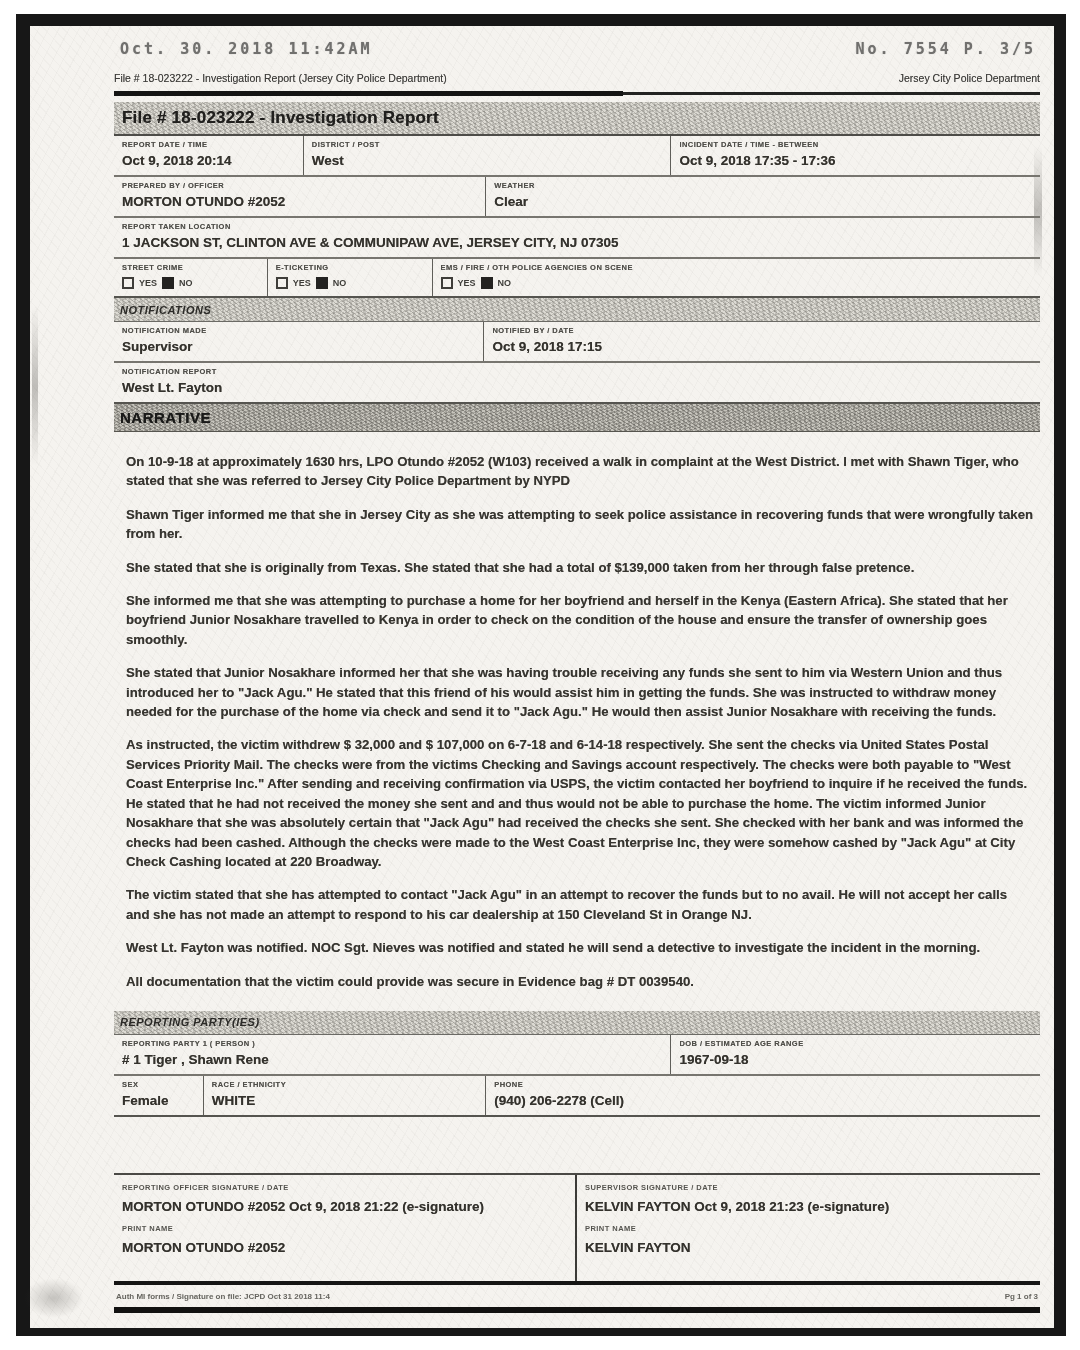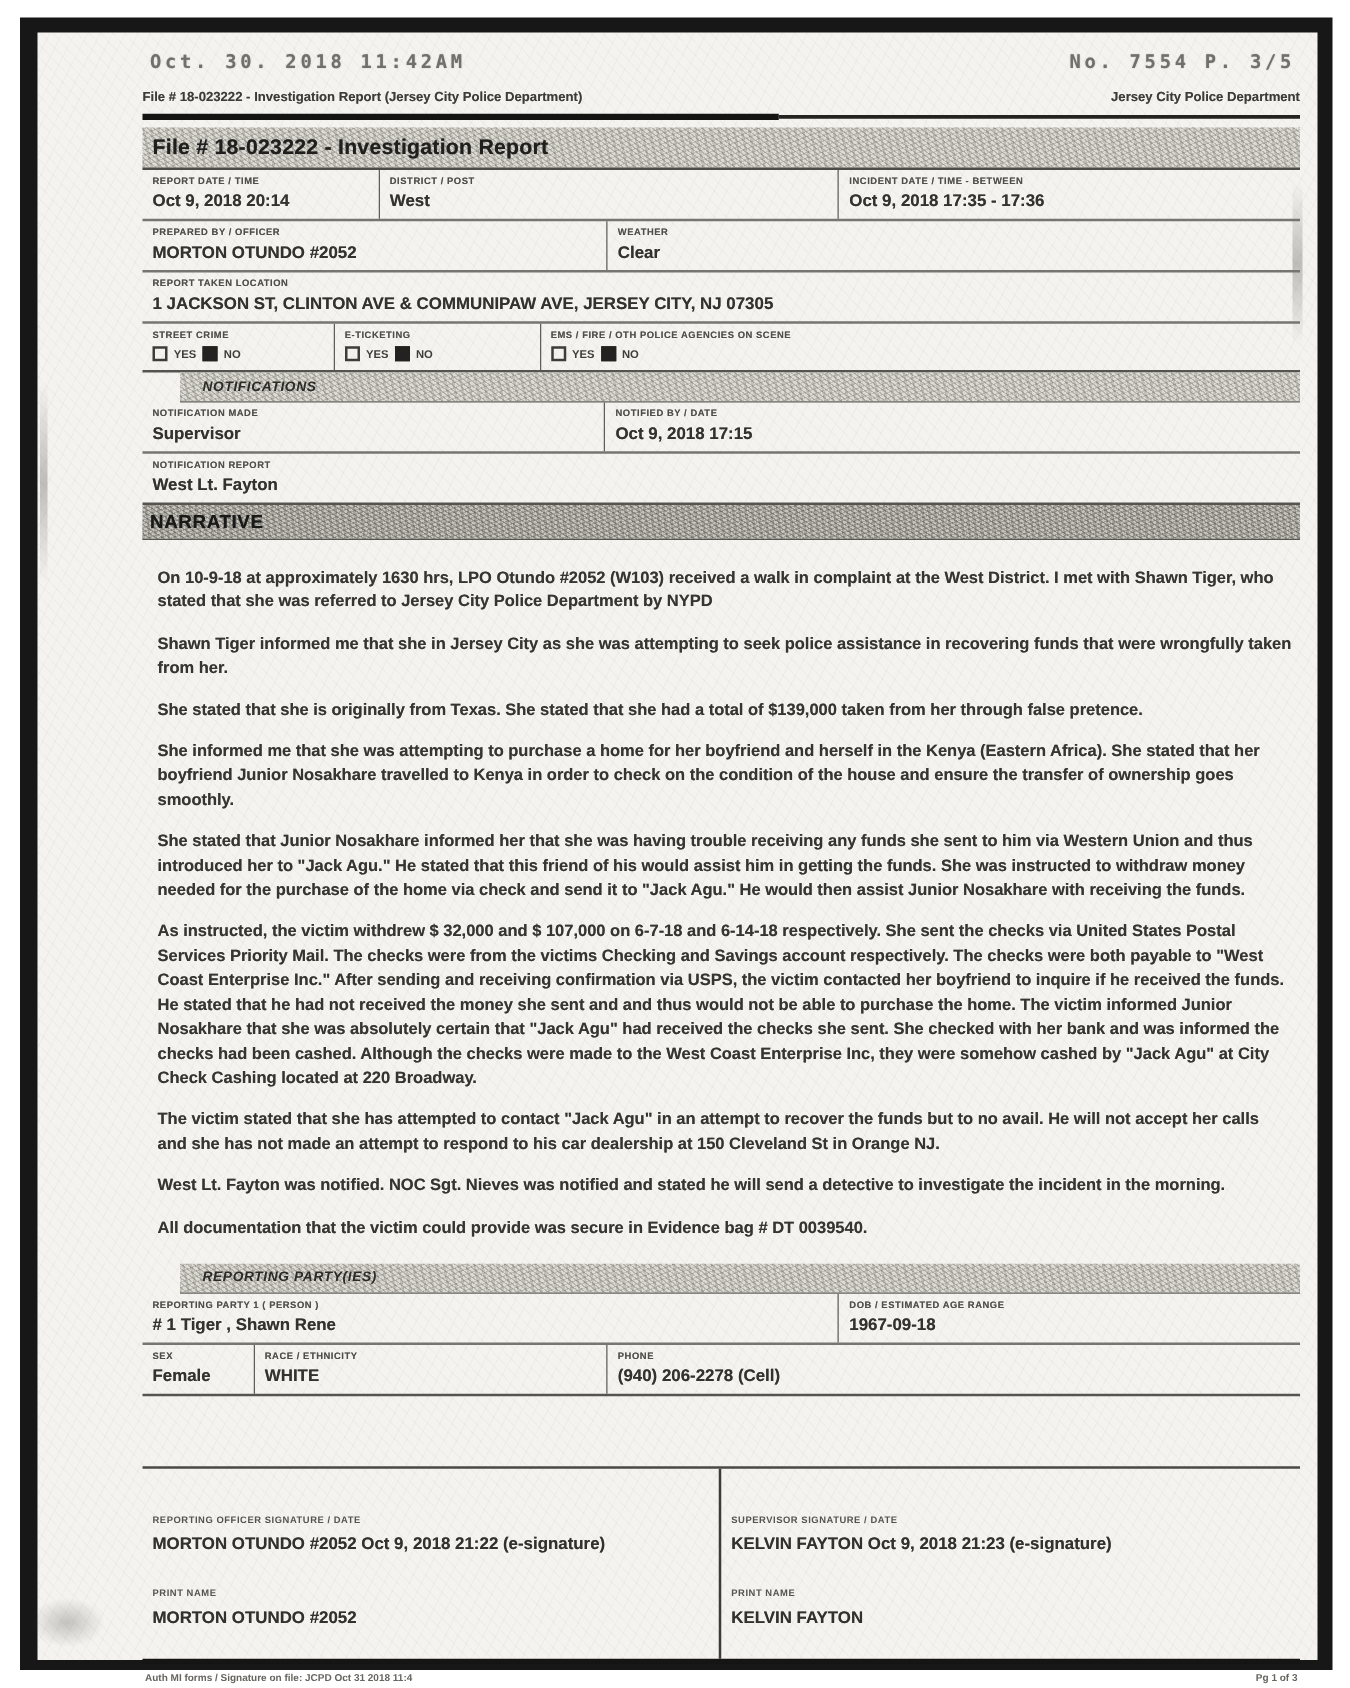--- a/index.html
+++ b/index.html
@@ -14,21 +14,21 @@
              repeating-linear-gradient(-63deg, rgba(100,98,90,.04) 0 1px, transparent 1px 9px);
   }
   .content { position:absolute; left:84px; right:14px; top:8px; bottom:6px; }
 
   
   .faxline { display:flex; justify-content:space-between; align-items:baseline;
              font-family:"DejaVu Sans Mono", monospace; font-size:15px; font-weight:700;
              color:#5a5a58; letter-spacing:3px; margin:6px 4px 0 6px; opacity:.85;
              text-shadow:0 0 1px rgba(90,90,90,.6); }
   .hdrline { display:flex; justify-content:space-between; align-items:baseline;
-             font-size:10.5px; font-weight:700; color:#3d3c39; margin-top:14px;
+             font-size:10.5px; font-weight:400; color:#3d3c39; margin-top:14px;
              padding-bottom:7px; text-shadow:0 0 .5px rgba(60,60,60,.55); }
   .rule { display:flex; }
   .rule .seg1 { width:55%; height:5px; background:#141413; }
   .rule .seg2 { width:45%; height:3px; background:#232321; margin-top:1px; }
 
   
   .noisy { background-color:#dcdad3;
            background-image:
              repeating-linear-gradient(37deg, rgba(92,90,84,.30) 0 1px, transparent 1px 3px),
              repeating-linear-gradient(-21deg, rgba(118,115,108,.25) 0 1px, transparent 1px 4px),
@@ -57,37 +57,37 @@
   .ca { width:16.6%; } .cb2 { width:17.8%; } .cc { width:65.6%; }
   .ra { width:9.7%; } .rb { width:30.5%; } .rc { width:59.8%; }
   .na { width:40%; } .nb { width:60%; }
   .da { width:60.2%; } .db { width:39.8%; }
 
   .cbline { margin-top:5px; display:flex; align-items:center; gap:5px;
             font-size:9px; font-weight:700; color:#3e3d39; }
   .box { width:12px; height:12px; border:2px solid #3e3d39; background:transparent; }
   .box.filled { background:#232220; border-color:#232220; }
 
-  .sectionstrip { height:24px; display:flex; align-items:center; padding-left:18px;
+  .sectionstrip { height:24px; display:flex; align-items:center; padding-left:6px;
                   font-size:11px; font-weight:700; font-style:italic; color:#2b2a27;
-                  border-bottom:1px solid #6b6a65; letter-spacing:.5px;margin-left:30px; }
+                  border-bottom:1px solid #6b6a65; letter-spacing:.5px; }
   .narrstrip { height:28px; display:flex; align-items:center; padding-left:6px;
                font-size:15px; font-weight:700; color:#191918; letter-spacing:.5px;
                border-bottom:1px solid #56554f; text-shadow:0 0 .6px rgba(30,30,28,.8); }
 
   .narrative { padding:20px 6px 6px 12px; }
   .narrative p { font-size:13.2px; line-height:1.47; font-weight:600; color:#373530;
                  margin-bottom:14px; text-shadow:0 0 .5px rgba(55,53,48,.6); }
 
   
   .sigblock { margin-top:56px; display:flex; border-top:2px solid #4a4945;
               border-bottom:4px solid #151514; }
   .sigcol { width:50%; padding:8px 10px 10px 8px; }
   .sigcol.first { border-right:2px solid #3c3b38; }
-  .siglabel { font-size:7.5px; font-weight:700; color:#54534e; letter-spacing:.45px;margin-top:28px; }
+  .siglabel { font-size:7.5px; font-weight:700; color:#54534e; letter-spacing:.45px; }
   .sigvalue { font-size:13.5px; font-weight:700; color:#33312c; margin:7px 0 10px 0;
               text-shadow:0 0 .5px rgba(52,50,45,.6); }
   .footer { display:flex; justify-content:space-between; align-items:center;
             padding:7px 2px 6px 2px; border-bottom:6px solid #121211;
             font-size:8px; font-weight:700; color:#66655f; }
 
   
   .streak-v { position:absolute; background:linear-gradient(to bottom, rgba(90,88,84,.0), rgba(90,88,84,.35), rgba(90,88,84,.0)); }
   .smudge { position:absolute; background:radial-gradient(ellipse at center, rgba(70,68,64,.28), rgba(70,68,64,0) 70%); }
 </style>

